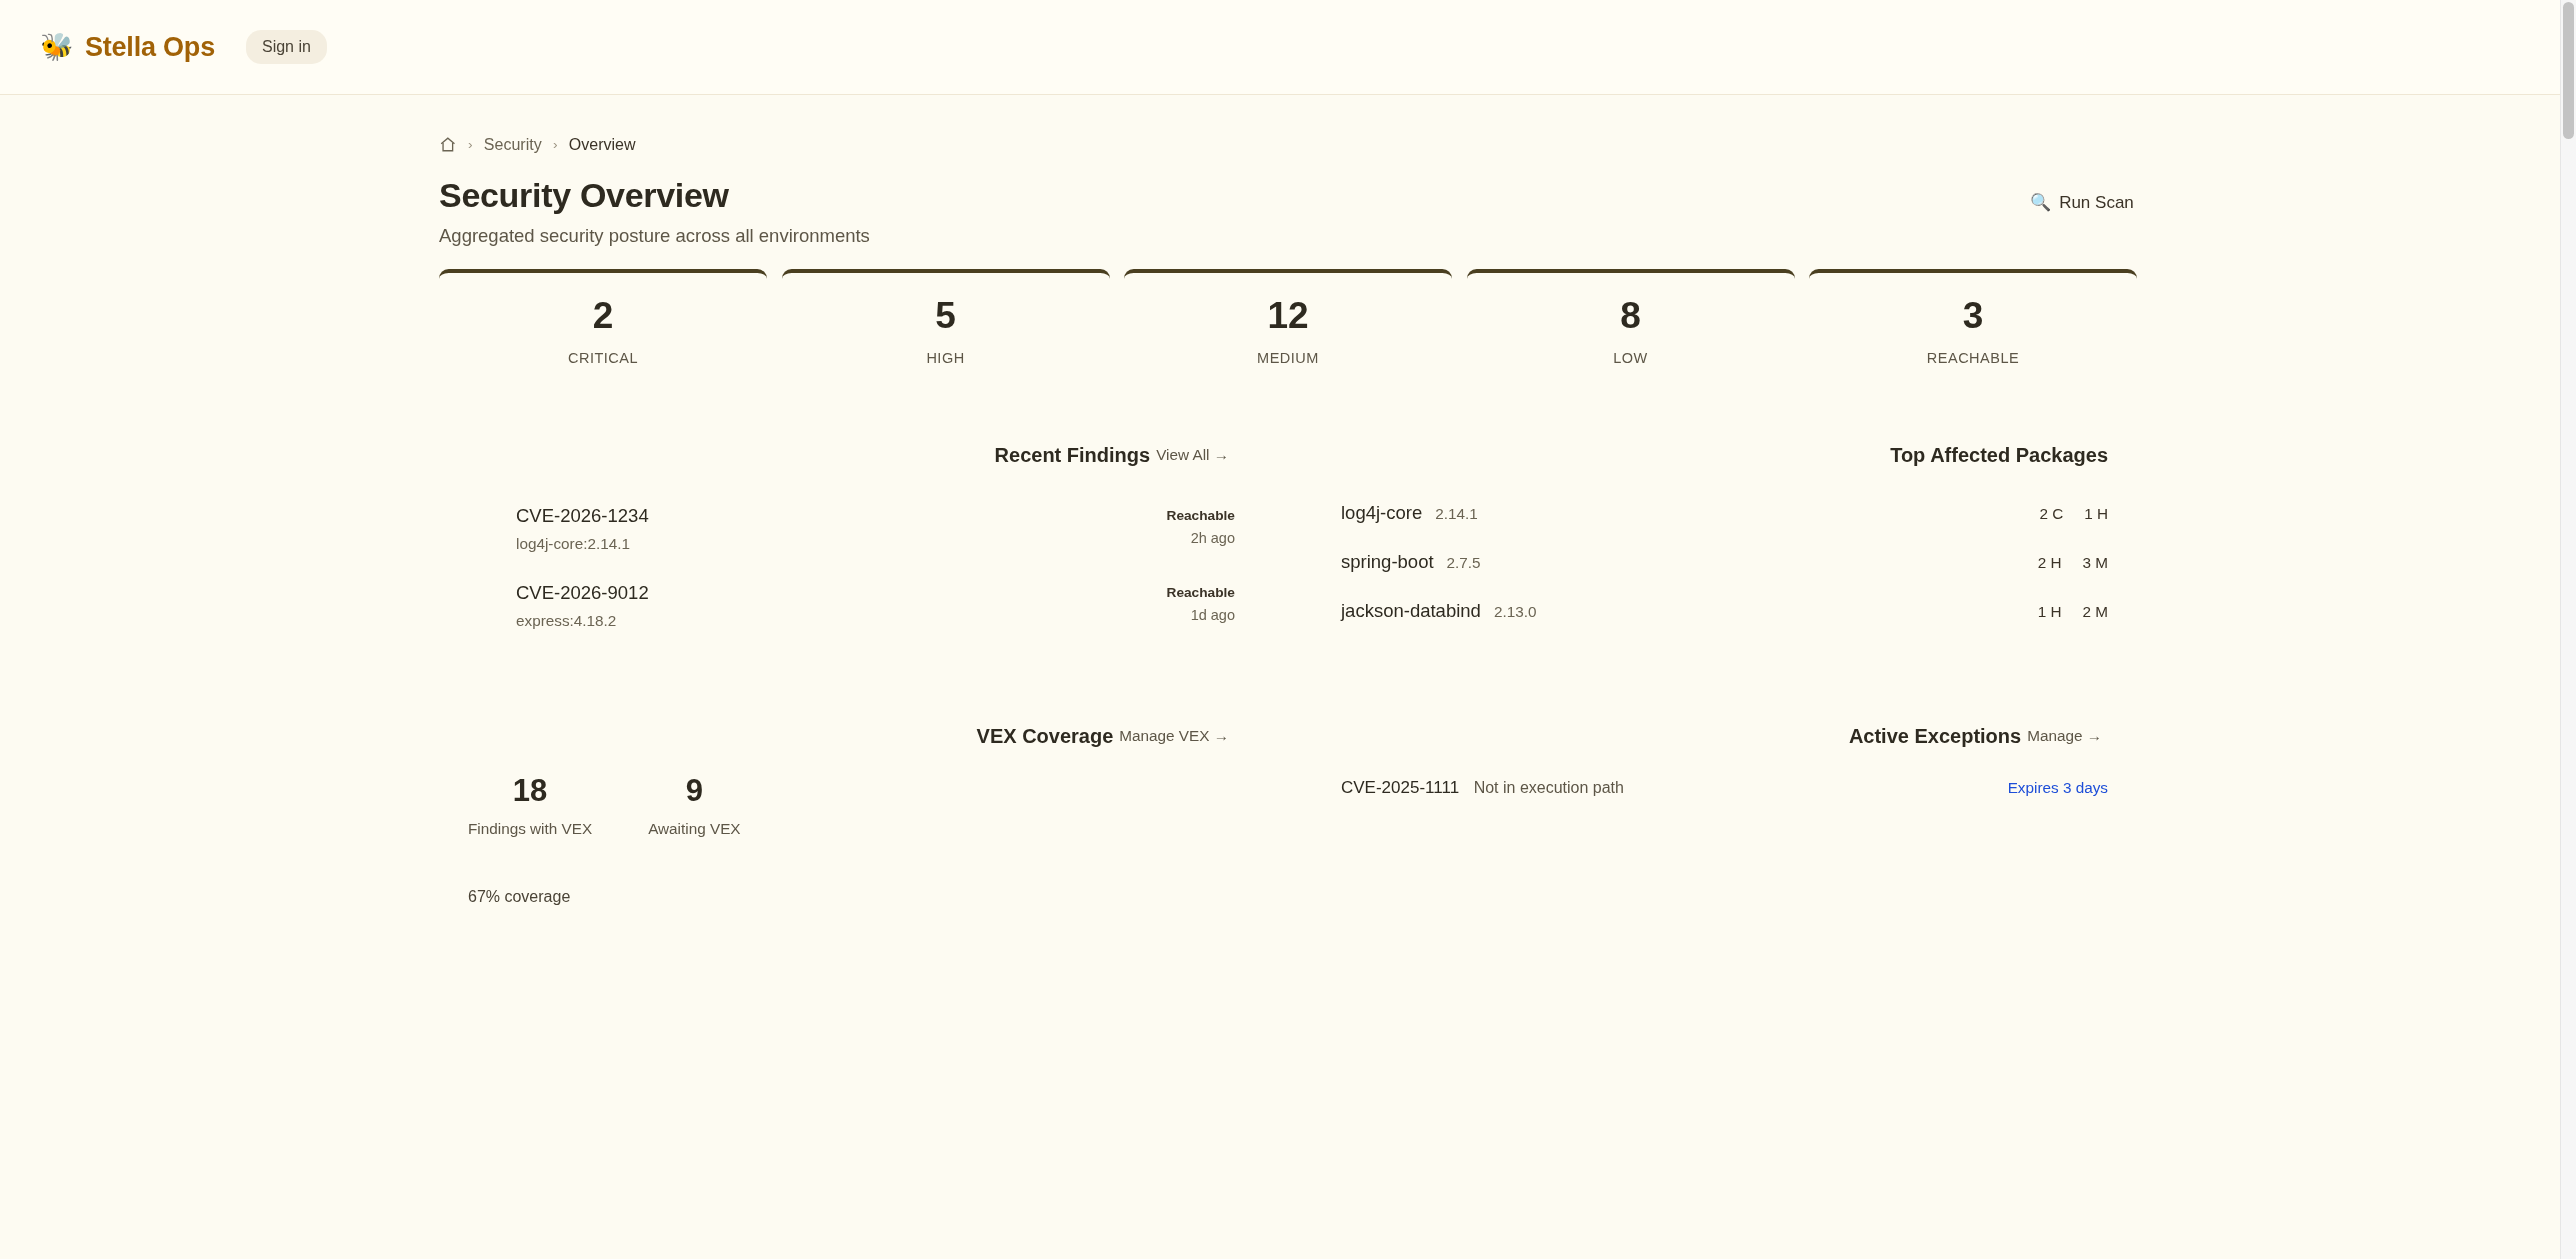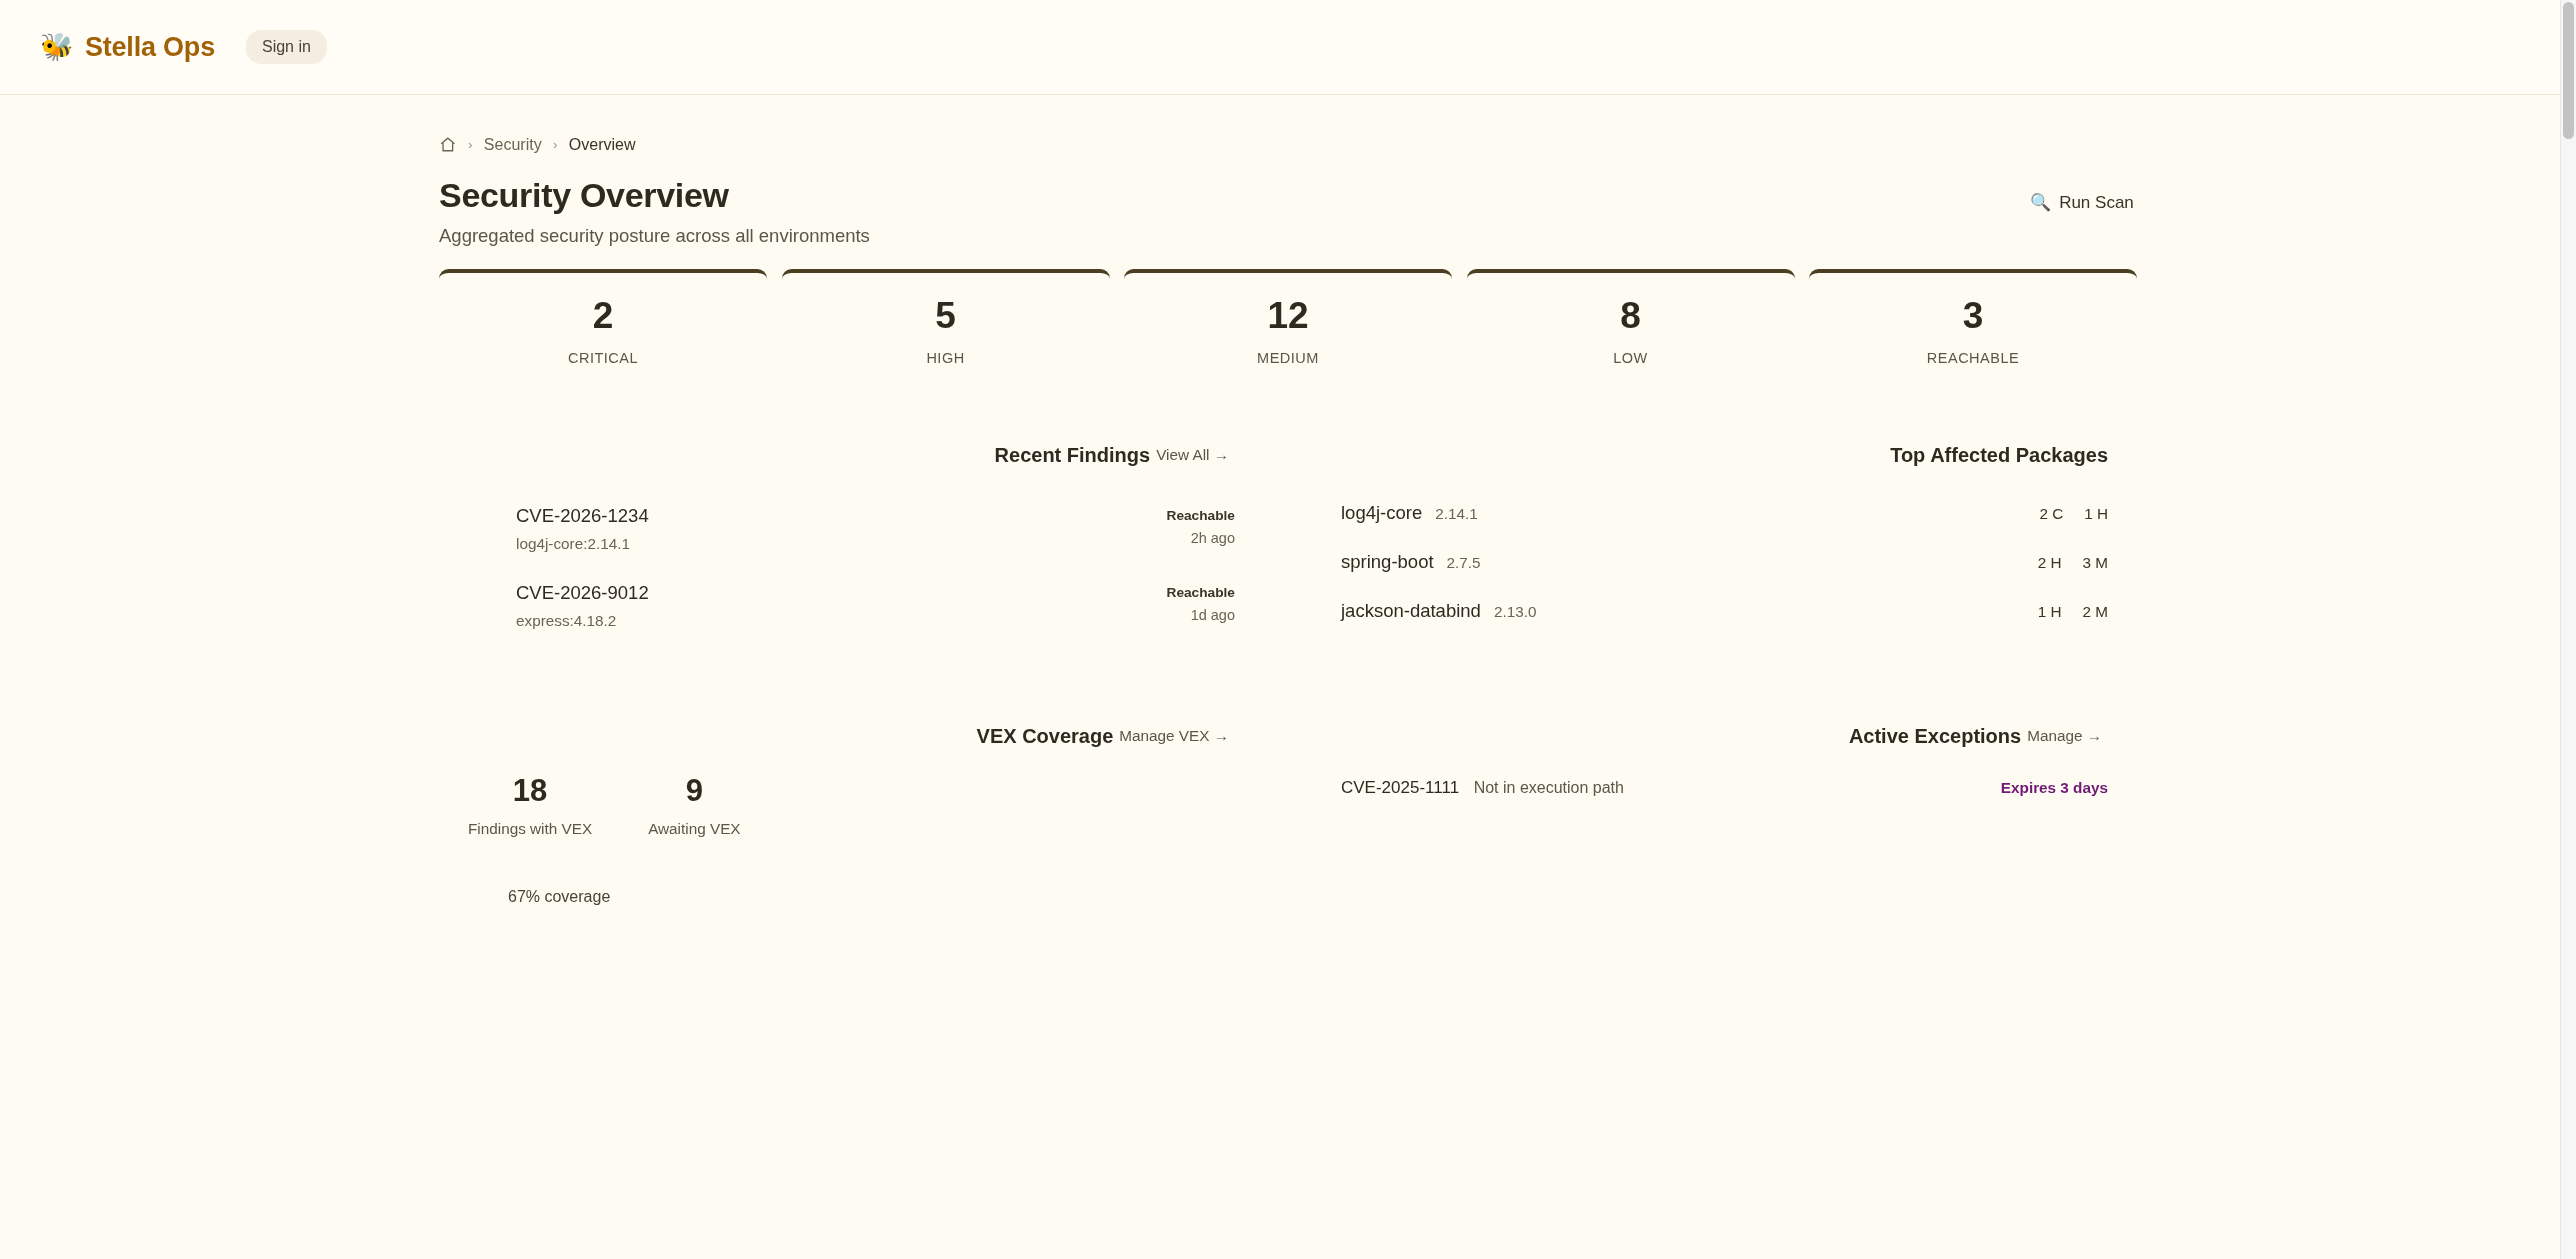--- a/index.html
+++ b/index.html
@@ -234,34 +234,33 @@
   }
   .vex-cap {
     margin-top: 14.5px;
     font-size: 15.3px;
     color: #5d5647;
   }
   .vex-coverage {
     margin-top: 50px;
     font-size: 16px;
     color: #4a4336;
-    margin-left: 40px;
   }
 
   
   .exc-row {
     display: flex;
     justify-content: space-between;
     align-items: baseline;
     padding: 3.2px 0;
   }
   .exc-left { display: flex; align-items: baseline; gap: 14.5px; }
   .exc-id { font-size: 17px; color: #2e2a20; }
   .exc-reason { font-size: 16px; color: #5d5647; }
-  .exc-expiry { font-size: 15.3px; color: #701a75; font-weight: bold; }
+  .exc-expiry { font-size: 15.3px; color: #1d4ed8; }
 
   .vex-row { margin-top: 77px; }
 
   
   .scrollbar {
     position: absolute;
     top: 0;
     right: 0;
     width: 16px;
     height: 1259px;

